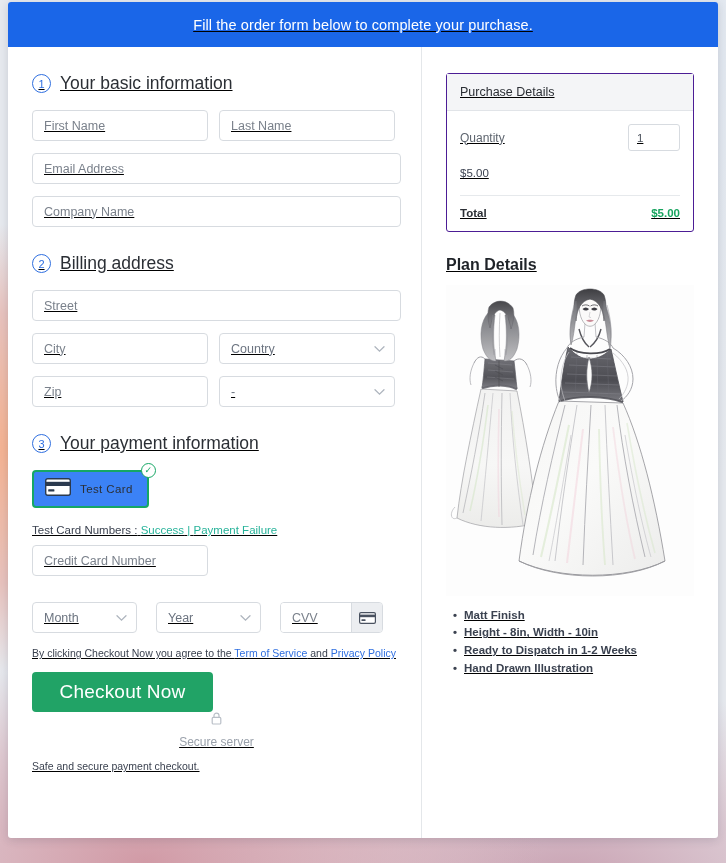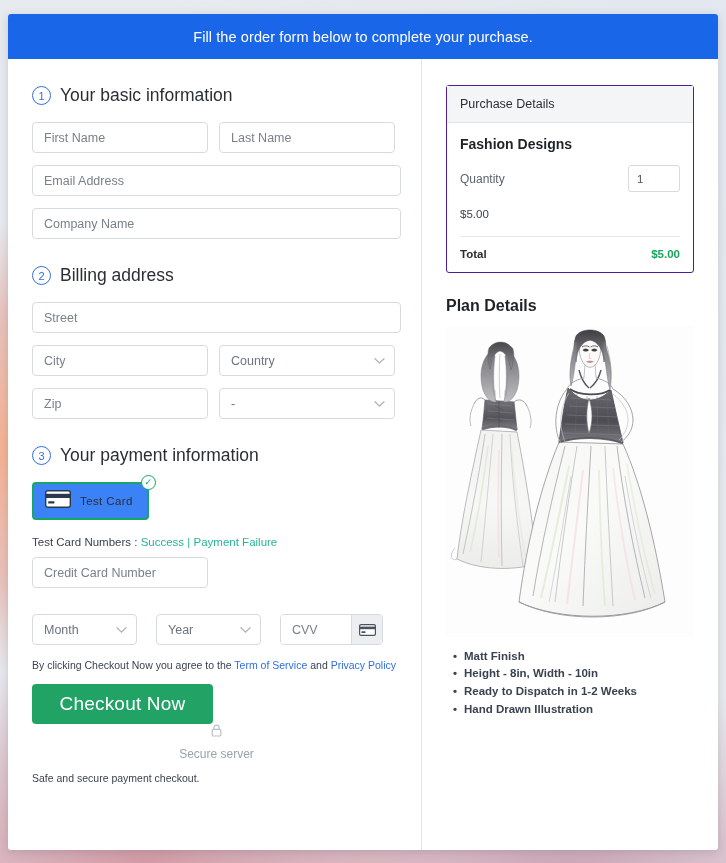--- a/index.html
+++ b/index.html
@@ -22,29 +22,30 @@
       radial-gradient(ellipse 500px 260px at 20% 100%, rgba(208,150,162,0.95) 0%, rgba(214,168,178,0.5) 50%, rgba(220,195,200,0) 80%),
       radial-gradient(ellipse 460px 240px at 78% 102%, rgba(196,150,168,0.85) 0%, rgba(214,180,192,0.45) 52%, rgba(225,205,212,0) 82%),
       radial-gradient(ellipse 520px 420px at 95% 8%, rgba(226,232,240,1) 0%, rgba(229,233,239,1) 60%, rgba(231,234,239,1) 100%),
       linear-gradient(160deg, #e7eaef 0%, #e9e8ec 40%, #dfc9ce 75%, #cfa9b4 100%);
     filter: blur(0.2px);
   }
 
   .card {
     position: absolute;
     left: 8px;
-    top: 14px;
+    top: 2px;
     width: 710px;
     height: 836px;
     background: #ffffff;
     border-radius: 3px;
     box-shadow: 0 2px 10px rgba(30,35,60,0.16);
     overflow: hidden;
     display: flex;
     flex-direction: column;
+    text-decoration: underline;
   }
 
   .banner {
     height: 45px;
     background: #1a66e8;
     color: #ffffff;
     display: flex;
     align-items: center;
     justify-content: center;
     font-size: 14.5px;
@@ -439,21 +440,20 @@
       </div>
 
       <div class="safe-note">Safe and secure payment checkout.</div>
     </div>
 
     <div class="col-right">
 
       <div class="panel">
         <div class="panel-head">Purchase Details</div>
         <div class="panel-body">
-          <div class="prod-title">Fashion Designs</div>
 
           <div class="qty-row">
             <span class="qty-label">Quantity</span>
             <input class="qty-input" value="1" style="">
           </div>
 
           <div class="line-row">
             <span class="line-amt">$5.00</span>
           </div>
 

